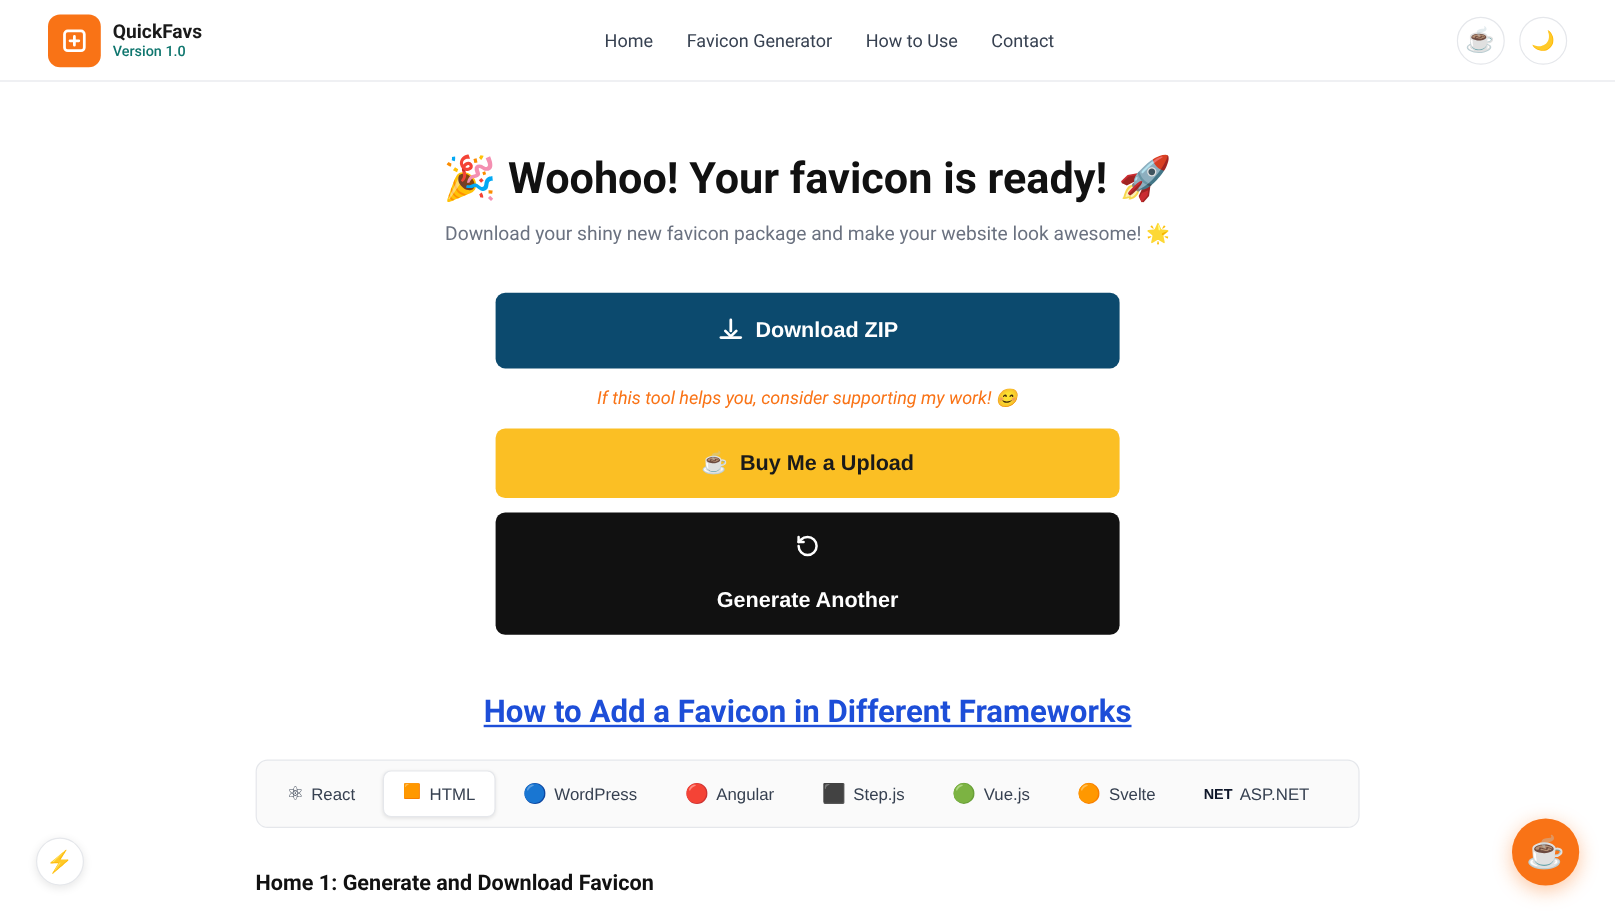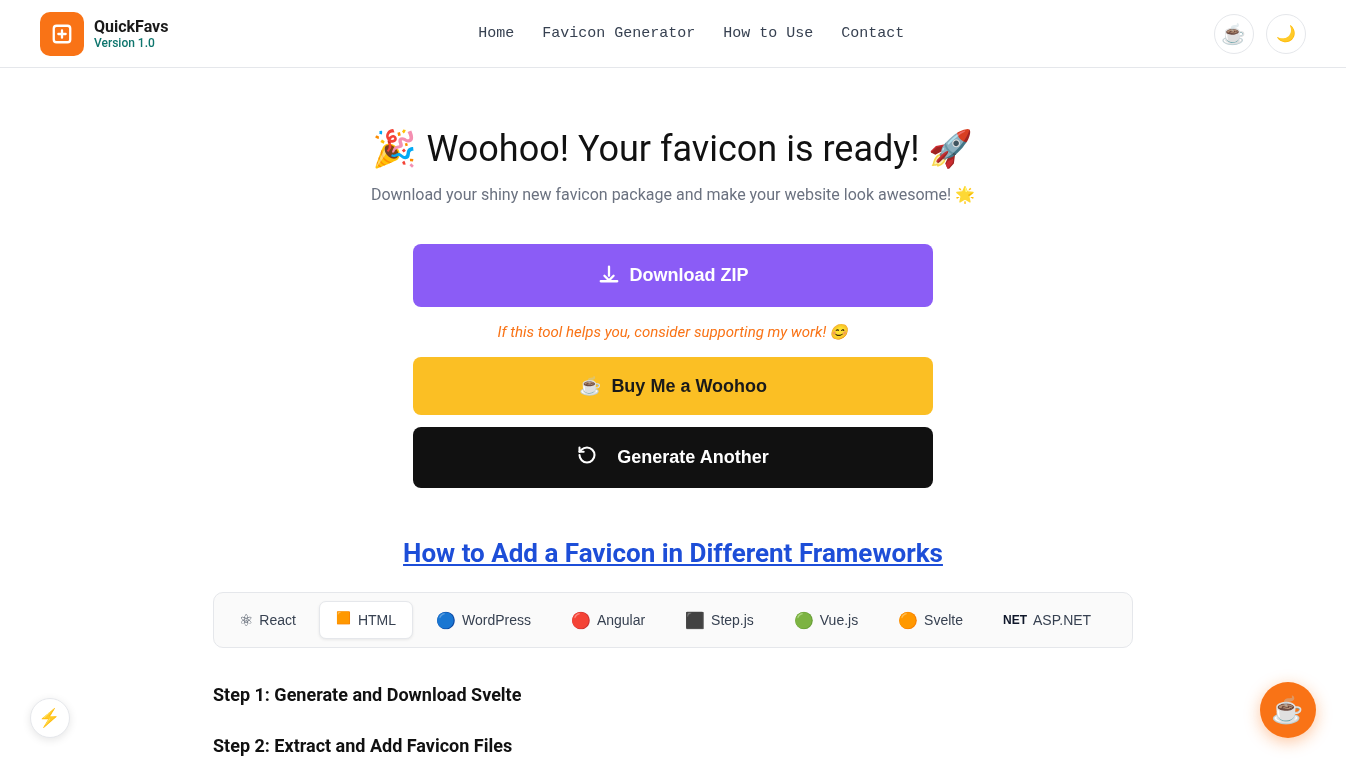--- a/index.html
+++ b/index.html
@@ -13,66 +13,67 @@
     }
     .nav-logo { display: flex; align-items: center; gap: 10px; text-decoration: none; }
     .nav-logo-icon {
       width: 44px; height: 44px; background: #f97316; border-radius: 10px;
       display: flex; align-items: center; justify-content: center;
       color: #fff; font-size: 20px;
     }
     .nav-logo-text { display: flex; flex-direction: column; line-height: 1.2; }
     .nav-logo-name { font-weight: 700; font-size: 16px; color: #1a1a1a; }
     .nav-logo-version { font-size: 12px; color: #0f766e; font-weight: 500; }
-    .nav-links { display: flex; gap: 28px; align-items: flex-end; font-family: Liberation Mono, monospace; }
+    .nav-links { display: flex; gap: 28px; align-items: flex-end; }
     .nav-links a { text-decoration: none; color: #374151; font-size: 15px; font-weight: 450; }
     .nav-actions { display: flex; align-items: center; gap: 12px; }
     .nav-coffee-btn {
       width: 40px; height: 40px; border-radius: 50%; border: 1px solid #e5e7eb;
       display: flex; align-items: center; justify-content: center;
       font-size: 20px; cursor: pointer; background: #fff;
     }
     .nav-dark-btn {
       width: 40px; height: 40px; border-radius: 50%; border: 1px solid #e5e7eb;
       display: flex; align-items: center; justify-content: center;
       font-size: 16px; cursor: pointer; background: #fff;
     }
 
     
     main { max-width: 960px; margin: 0 auto; padding: 60px 20px 40px; }
 
     
     .hero { text-align: center; margin-bottom: 40px; }
-    .hero-title { font-size: 36px; font-weight: 400; color: #111; margin-bottom: 14px; line-height: 1.2; }
+    .hero-title { font-size: 36px; font-weight: 700; color: #111; margin-bottom: 14px; line-height: 1.2; }
     .hero-subtitle { font-size: 16px; color: #6b7280; }
 
     
     .btn-group { display: flex; flex-direction: column; gap: 12px; max-width: 520px; margin: 0 auto 20px; }
 
     .btn-download {
       display: flex; align-items: center; justify-content: center; gap: 10px;
-      background: #8b5cf6; color: #fff; border: none; border-radius: 8px;
+      background: #0c4a6e; color: #fff; border: none; border-radius: 8px;
       padding: 18px 32px; font-size: 18px; font-weight: 600; cursor: pointer;
       width: 100%;
     }
 
     .support-text { text-align: center; color: #f97316; font-size: 15px; margin: 4px 0 4px; font-style: italic; }
 
     .btn-coffee {
       display: flex; align-items: center; justify-content: center; gap: 10px;
       background: #fbbf24; color: #1a1a1a; border: none; border-radius: 8px;
       padding: 18px 32px; font-size: 18px; font-weight: 600; cursor: pointer;
       width: 100%;
     }
 
     .btn-generate {
       display: flex; align-items: center; justify-content: center; gap: 20px;
       background: #111; color: #fff; border: none; border-radius: 8px;
       padding: 18px 32px; font-size: 18px; font-weight: 600; cursor: pointer;
       width: 100%;
+      flex-direction: column;
     }
 
     
     .frameworks-section { margin-top: 50px; }
     .frameworks-title { text-align: center; font-size: 26px; font-weight: 700; color: #1d4ed8; margin-bottom: 24px; text-decoration: underline; }
 
     
     .framework-tabs {
       display: flex; gap: 6px; flex-wrap: wrap;
       border: 1px solid #e5e7eb; border-radius: 10px; padding: 8px; background: #fafafa;
@@ -159,21 +160,21 @@
             <line x1="3" y1="21" x2="21" y2="21"></line>
         </svg>
       </span>
       <span>Download ZIP</span>
     </button>
 
     <p class="support-text">If this tool helps you, consider supporting my work! 😊</p>
 
     <button class="btn-coffee">
       <span>☕</span>
-      <span>Buy Me a Woohoo</span>
+      <span>Buy Me a Upload</span>
     </button>
 
     <button class="btn-generate">
       <span>
         <svg width="20" height="20" viewBox="0 0 24 24" fill="none" stroke="white" stroke-width="2.5" stroke-linecap="round" stroke-linejoin="round">
           <path d="M3 12a9 9 0 1 0 9-9 9.75 9.75 0 0 0-6.74 2.74L3 8"></path>
           <path d="M3 3v5h5"></path>
         </svg>
       </span>
       <span>Generate Another</span>
@@ -216,21 +217,21 @@
         <span class="tab-icon">🟠</span>
         <span>Svelte</span>
       </button>
       <button class="tab">
         <span class="tab-icon" style="font-size:12px;color:#0f172a;font-weight:700;">NET</span>
         <span>ASP.NET</span>
       </button>
     </div>
 
     <div class="step">
-      <h3 class="step-title">Step 1: Generate and Download Svelte</h3>
+      <h3 class="step-title">Home 1: Generate and Download Favicon</h3>
     </div>
 
     <div class="step">
       <h3 class="step-title">Step 2: Extract and Add Favicon Files</h3>
 
     </div>
 
   </section>
 </main>
 

